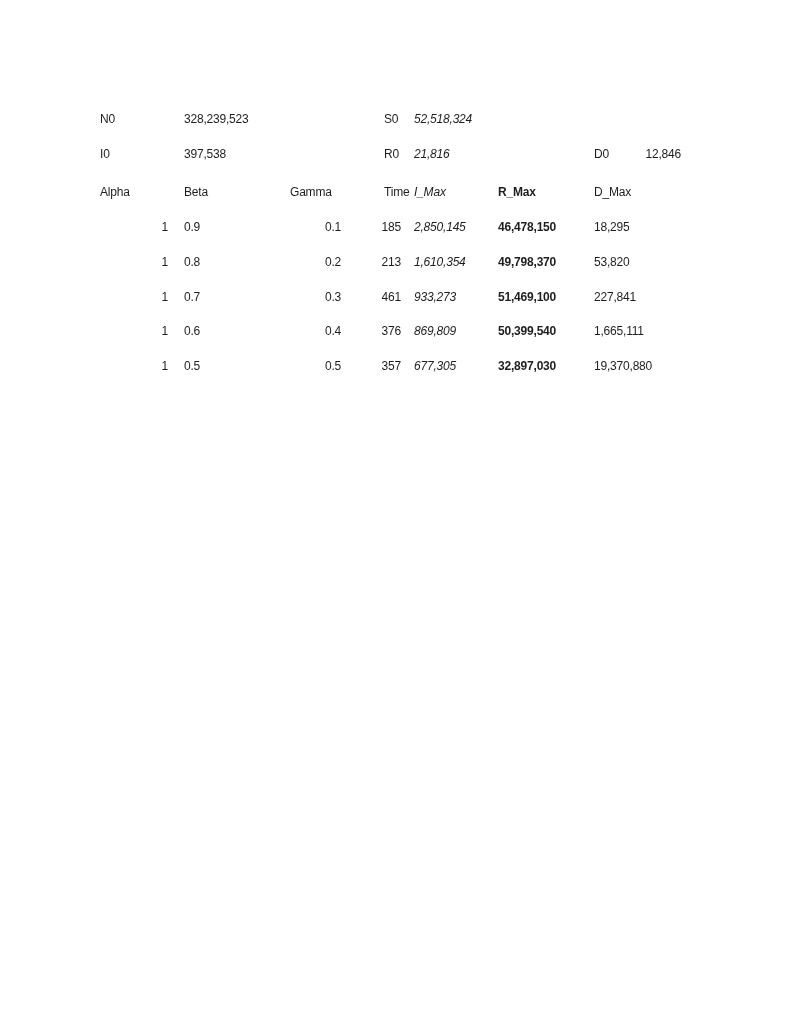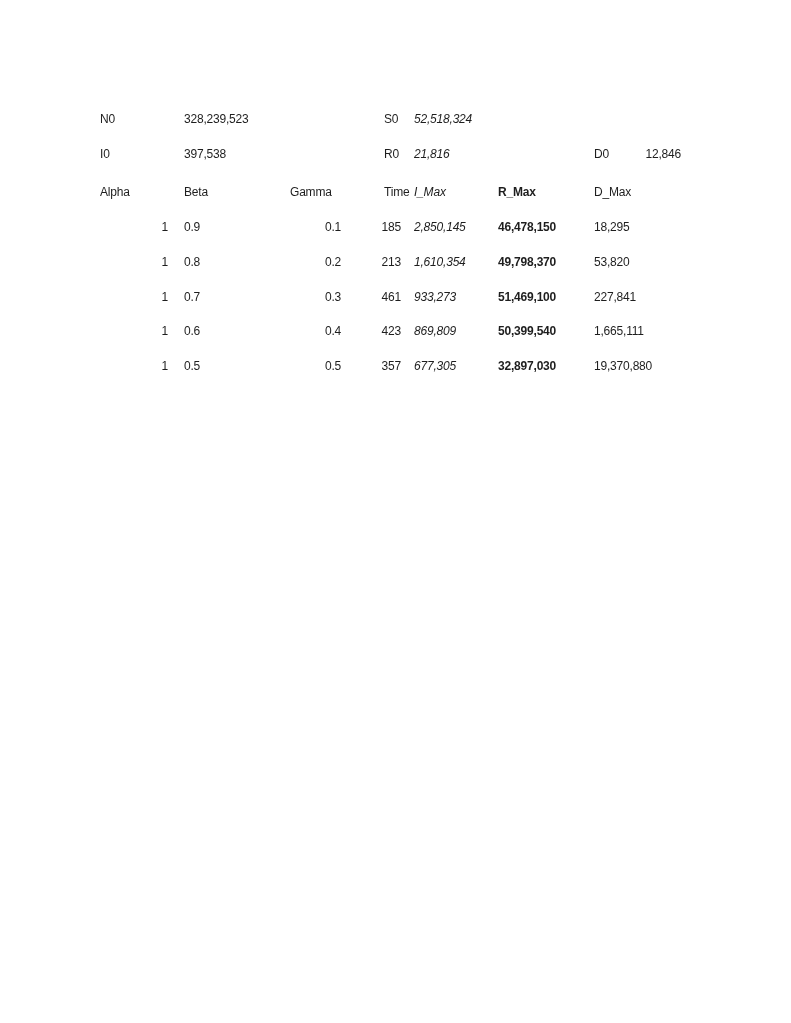--- a/index.html
+++ b/index.html
@@ -104,21 +104,21 @@
     <span class="cell d-num">461</span>
     <span class="cell e">933,273</span>
     <span class="cell f">51,469,100</span>
     <span class="cell g">227,841</span>
   </div>
 
   <div class="row" style="top:322px">
     <span class="cell a-num">1</span>
     <span class="cell b">0.6</span>
     <span class="cell c-num">0.4</span>
-    <span class="cell d-num">423</span>
+    <span class="cell d-num">376</span>
     <span class="cell e">869,809</span>
     <span class="cell f">50,399,540</span>
     <span class="cell g">1,665,111</span>
   </div>
 
   <div class="row" style="top:357px">
     <span class="cell a-num">1</span>
     <span class="cell b">0.5</span>
     <span class="cell c-num">0.5</span>
     <span class="cell d-num">357</span>

